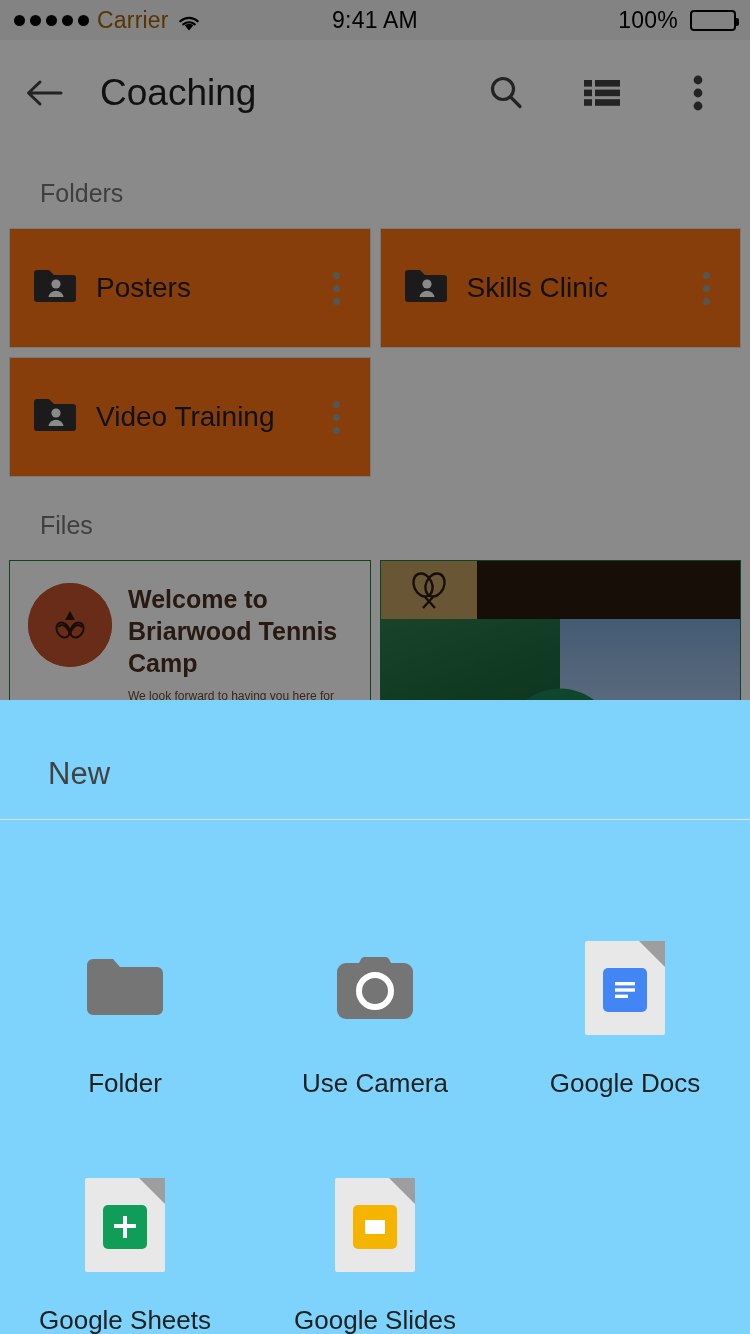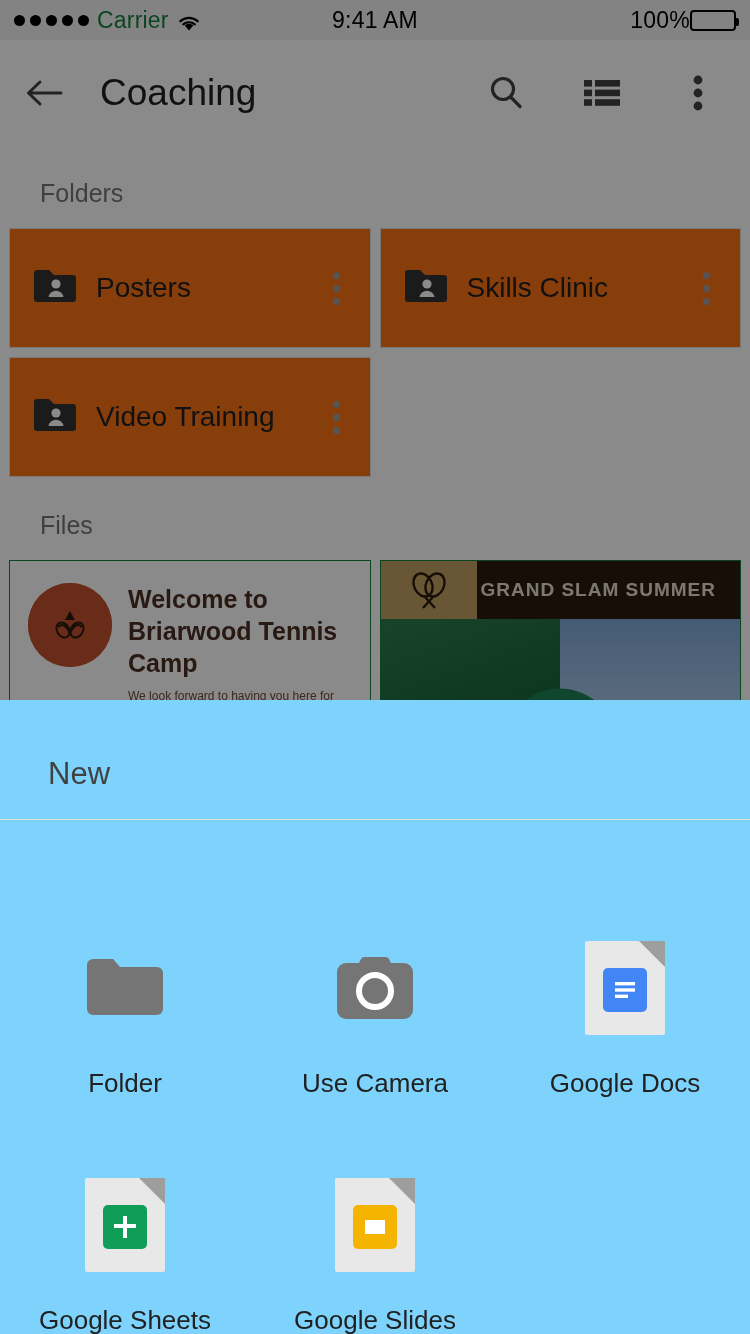--- a/index.html
+++ b/index.html
@@ -16,24 +16,24 @@
 
   
   .statusbar {
     position: relative; height: 40px; background: #f2f2f2;
     display: flex; align-items: center; padding: 0 14px;
     font-size: 23px; color: #000; letter-spacing: .2px;
   }
   .sb-left { display:flex; align-items:center; gap:8px; }
   .dots { display:flex; gap:5px; align-items:center; }
   .dot { width:11px; height:11px; border-radius:50%; background:#000; display:block; }
-  .carrier { font-size: 23px; color:#15803d; }
+  .carrier { font-size: 23px; color:#a16207; }
   .wifi { width: 24px; height: 18px; position: relative; display:inline-block; }
   .sb-center { position:absolute; left:0; right:0; text-align:center; font-size:23px; }
-  .sb-right { margin-left:auto; display:flex; align-items:center; gap:0; }
+  .sb-right { margin-left:auto; display:flex; align-items:center; gap:12px; }
   .batt { width: 46px; height: 21px; border: 2px solid #000; border-radius: 4px; position: relative; padding:2px; }
   .batt-fill { height:100%; background:#000; border-radius:1px; }
   .batt::after { content:""; position:absolute; right:-5px; top:6px; width:3px; height:8px; background:#000; border-radius:0 2px 2px 0; }
 
   
   .appbar { height: 105px; background: #ffffff; display:flex; align-items:center; padding: 0 22px; }
   .appbar-title { font-size: 37px; color:#212121; margin-left: 34px; font-weight: 400; text-align: right; }
   .appbar-actions { margin-left:auto; display:flex; align-items:center; gap: 52px; padding-right: 8px; }
   .icon-btn { width: 44px; height: 44px; display:flex; align-items:center; justify-content:center; }
 
@@ -246,21 +246,20 @@
         <div class="file-card">
           <div class="poster">
             <div class="poster-top">
               <div class="poster-swatch">
                 <svg width="56" height="40" viewBox="0 0 56 40">
                   <ellipse cx="22" cy="15" rx="9" ry="12" stroke="#2b1a0e" stroke-width="2.4" fill="none" transform="rotate(-25 22 15)"></ellipse>
                   <ellipse cx="34" cy="15" rx="9" ry="12" stroke="#2b1a0e" stroke-width="2.4" fill="none" transform="rotate(25 34 15)"></ellipse>
                   <path d="M24 27 L34 38 M32 27 L22 38" stroke="#2b1a0e" stroke-width="2.4"></path>
                 </svg>
               </div>
-              <div class="poster-title">GRAND SLAM SUMMER</div>
             </div>
             <div class="poster-body">
               <div class="poster-photo"></div>
               <div class="poster-sky"></div>
             </div>
             <div class="poster-num">13</div>
           </div>
         </div>
       </div>
     </div>

